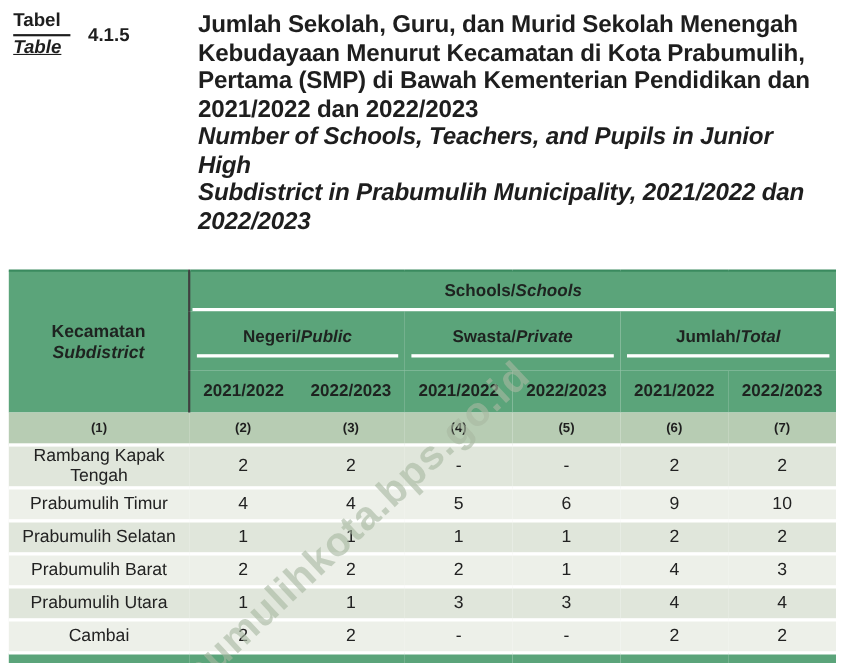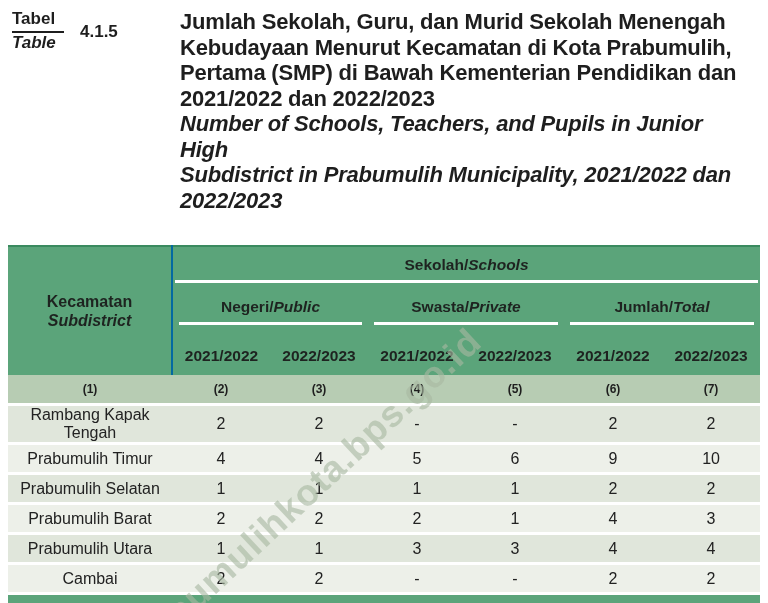--- a/index.html
+++ b/index.html
@@ -14,21 +14,21 @@
   .b  { font-weight: bold; }
   .bi { font-weight: bold; font-style: italic; }
 
   
   .header-row {
     display: flex;
     align-items: flex-start;
     padding: 9px 12px 0 12px;
   }
   .tabel-label-block { display: flex; align-items: flex-start; width: 166px; flex: 0 0 166px; }
-  .tabel-frac { width: 58px; text-align: left; }
+  .tabel-frac { width: 58px; text-align: left; text-decoration: underline; }
   .tabel-frac .top {
     font-size: 17px; font-weight: bold;
     border-bottom: 2px solid #1e1e1e;
     padding-bottom: 2px; display: inline-block; min-width: 52px;
   }
   .tabel-frac .bottom { font-size: 17px; font-weight: bold; font-style: italic; padding-top: 0; }
   .tabel-number { font-size: 17px; font-weight: bold; margin-left: 10px; margin-top: 13px; }
 
   .title-block { margin-left: 2px; width: 578px; letter-spacing: -0.2px; }
   .title-line    { font-size: 22px; font-weight: bold; line-height: 25.5px; }
@@ -42,21 +42,21 @@
     margin: 32px 8px 0 8px;
     border-top: 2px solid #3a8a5f;
   }
   col.c0 { width: 164px; }
   col.cy { width: 98px; }
 
   th, td { padding: 0; vertical-align: middle; }
 
   thead th { background: #5ba47a; color: #1e2320; font-weight: bold; }
 
-  th.kec { border-right: 2px solid #0369a1; }
+  th.kec { border-right: 2px solid #404040; }
   th.kec .line1 { font-size: 16px; line-height: 19px; }
   th.kec .line2 { font-size: 16px; line-height: 19px; font-style: italic; }
 
   th.sekolah { height: 36px; }
   th.sekolah .under {
     font-size: 15.5px;
     border-bottom: 3px solid #ffffff;
     padding: 9px 0 6px 0;
     margin: 0 2px;
   }
@@ -150,21 +150,21 @@
         <col class="cy">
     </colgroup>
     <thead>
       <tr>
         <th class="kec" rowspan="3">
           <div class="line1">Kecamatan</div>
           <div class="line2">Subdistrict</div>
         </th>
         <th class="sekolah" colspan="6">
           <div class="under">
-            <span class="b">Sekolah/</span><span class="bi">Schools</span>
+            <span class="b">Schools/</span><span class="bi">Schools</span>
           </div>
         </th>
       </tr>
       <tr>
         <th class="group" colspan="2">
           <div class="under">
             <span class="b">Negeri/</span><span class="bi">Public</span>
           </div>
         </th>
         <th class="group" colspan="2">

